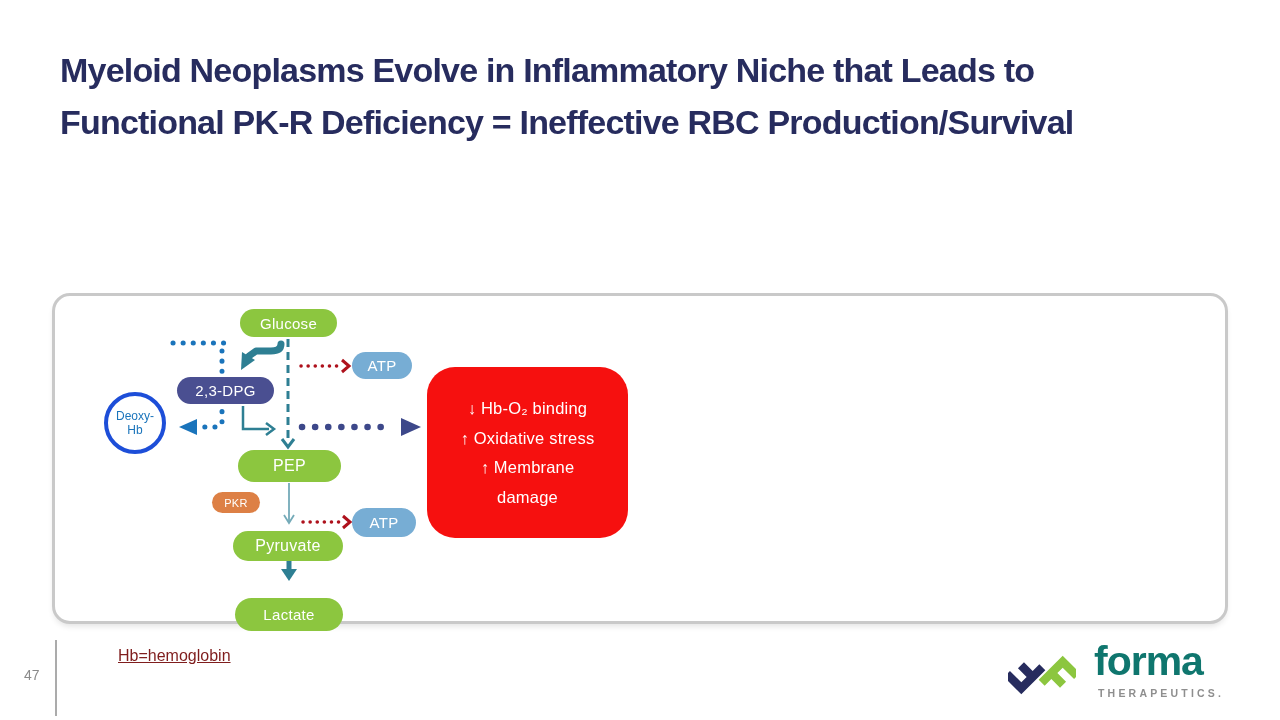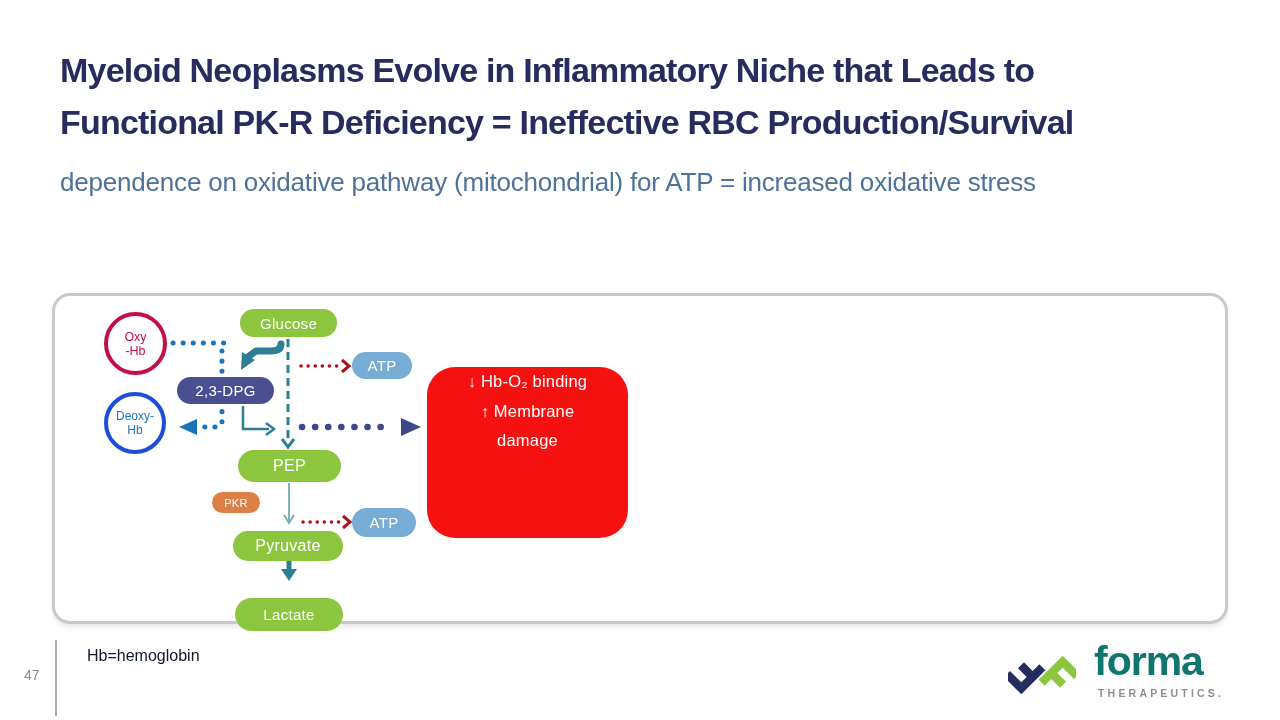--- a/index.html
+++ b/index.html
@@ -31,43 +31,42 @@
   .glucose{ left:240px; top:309px; width:97px;  height:28px; font-size:15px; }
   .dpg    { left:177px; top:377px; width:97px;  height:27px; font-size:15px; background:#4a4f91; }
   .atp-u  { left:352px; top:352px; width:60px;  height:27px; font-size:15px; background:#77add4; }
   .pep    { left:238px; top:450px; width:103px; height:32px; font-size:16px; }
   .pkr    { left:212px; top:492px; width:48px;  height:21px; font-size:11px; background:#dd8045; }
   .atp-l  { left:352px; top:508px; width:64px;  height:29px; font-size:15px; background:#77add4; }
   .pyr    { left:233px; top:531px; width:110px; height:30px; font-size:16px; }
   .lac    { left:235px; top:598px; width:108px; height:33px; font-size:15px; }
 
   .redbox { left:427px; top:367px; width:201px; height:171px; border-radius:28px; background:#f6100f;
-            flex-direction:column; justify-content:flex-start; 
+            flex-direction:column; justify-content:flex-start; padding-top:27px;
             font-weight:400; font-size:16.5px; line-height:29.5px; letter-spacing:.2px; }
 
   
   .footer-divider { position:absolute; left:55px; top:640px; width:2px; height:76px; background:#ababab; }
   .page-number { position:absolute; left:24px; top:667px; color:#8a8a8a; font-size:14px; font-weight:400; }
-  .footnote { position:absolute; left:87px; top:647px; color:#0f172a; font-size:16px; }
+  .footnote { position:absolute; left:118px; top:647px; color:#7f1d1d; font-size:16px;text-decoration:underline; }
   .logo-mark { position:absolute; left:1008px; top:641px; }
   .logo-text { position:absolute; left:1094px; top:638px; color:#0f766e; font-size:41px; font-weight:700; letter-spacing:-1px; }
   .logo-subtext { position:absolute; left:1098px; top:687px; color:#8e8e8e; font-size:10.5px; font-weight:700; letter-spacing:3.2px; }
 </style>
 </head>
 <body>
 
 <div class="slide">
 
   <div class="title">
     <div>Myeloid Neoplasms Evolve in Inflammatory Niche that Leads to</div>
     <div>Functional PK-R Deficiency = Ineffective RBC Production/Survival</div>
   </div>
 
   <div class="subtitle">
-    <div>dependence on oxidative pathway (mitochondrial) for ATP = increased oxidative stress</div>
   </div>
 
   <div class="diagram-frame"></div>
 
   <svg class="arrows" viewBox="0 0 1280 720">
 
     <g stroke="#1a74bb" fill="none" stroke-width="5" stroke-linecap="round" stroke-dasharray="0.1 10">
       <path d="M173,343 H226"></path>
       <path d="M222,351 V424"></path>
       <path d="M215,427 H203"></path>
@@ -108,39 +107,36 @@
       <path d="M303,522 H339" stroke-width="3.5" stroke-linecap="round" stroke-dasharray="0.1 7"></path>
       <path d="M343,516 L350,522 L343,528" stroke-width="3"></path>
     </g>
 
     <g>
       <path d="M289,561 V570" stroke="#2e7f93" stroke-width="5" fill="none"></path>
       <polygon points="289,581 281,569 297,569" fill="#2e7f93"></polygon>
     </g>
   </svg>
 
-  <div class="node circle oxy">
-    <span>Oxy</span>
-    <span>-Hb</span>
-  </div>
   <div class="node circle deoxy">
     <span>Deoxy-</span>
     <span>Hb</span>
   </div>
   <div class="node pill green glucose">Glucose</div>
   <div class="node pill dpg">2,3-DPG</div>
   <div class="node pill atp-u">ATP</div>
   <div class="node pill green pep">PEP</div>
   <div class="node pill pkr">PKR</div>
   <div class="node pill atp-l">ATP</div>
   <div class="node pill green pyr">Pyruvate</div>
   <div class="node pill green lac">Lactate</div>
 
   <div class="node redbox">
     <span>↓ Hb-O₂ binding</span>
+    <span>↑ Oxidative stress</span>
     <span>↑ Membrane</span>
     <span>damage</span>
   </div>
 
   <div class="footer-divider"></div>
   <div class="page-number">47</div>
   <div class="footnote">Hb=hemoglobin</div>
 
   <svg class="logo-mark" width="68" height="68" viewBox="0 0 70 72">
     <g transform="translate(35,36) rotate(45)">

